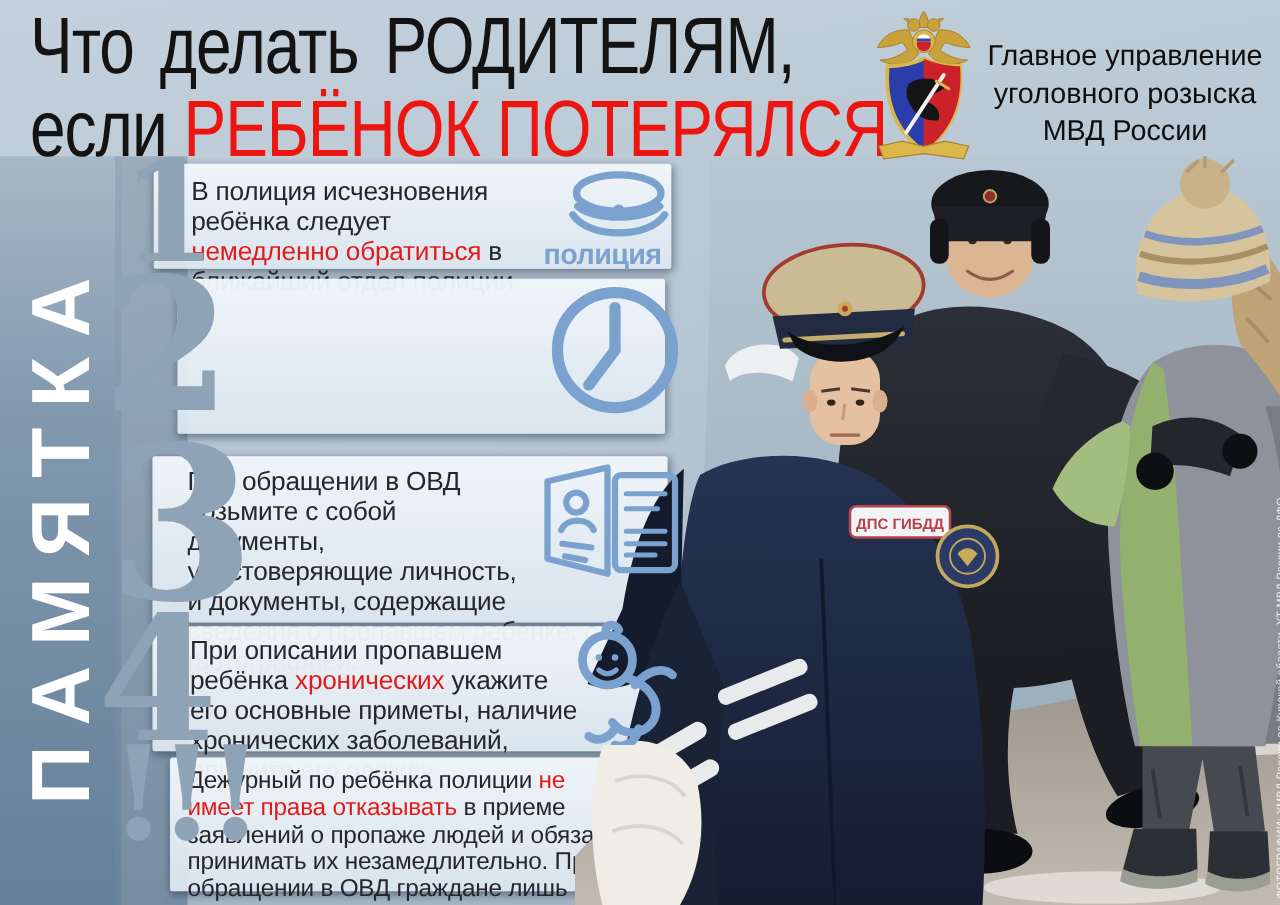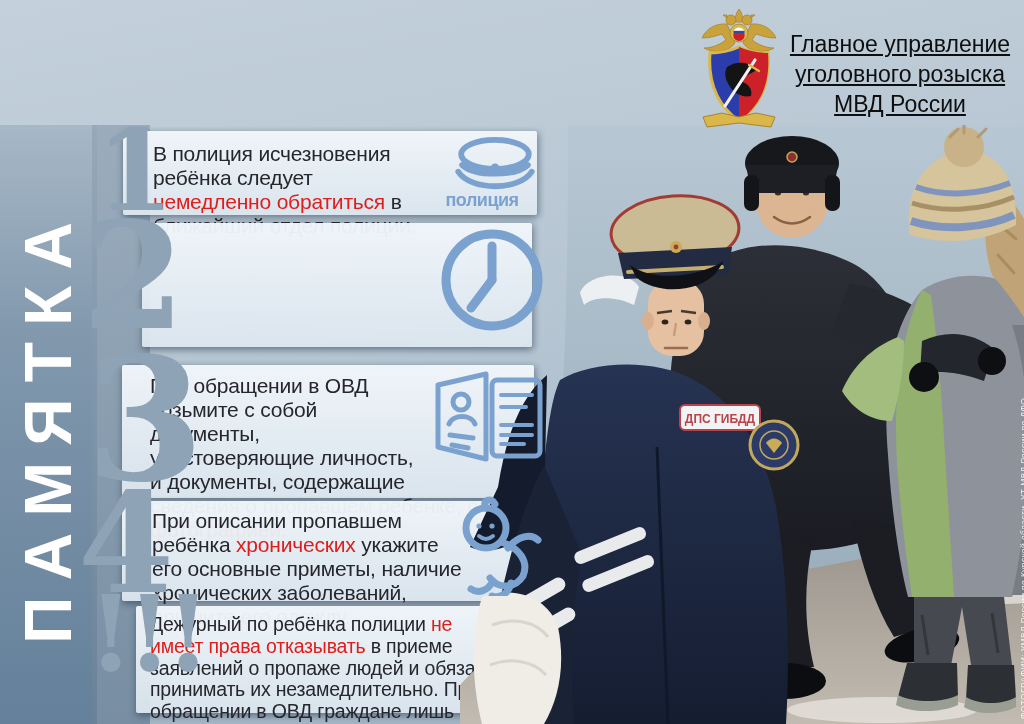--- a/index.html
+++ b/index.html
@@ -29,21 +29,21 @@
   
   .title { position:absolute; left:24px; top:4px; z-index:7; }
   .t1 { font-size:64px; line-height:1.0; color:#131313; white-space:nowrap;
         transform:scaleX(.8); transform-origin:0 0; word-spacing:9px; letter-spacing:-1px; }
   .t2 { font-size:64px; line-height:1.0; color:#131313; white-space:nowrap; margin-top:3px;
         transform:scaleX(.8); transform-origin:0 0; letter-spacing:-1px; }
   .t2 .red-title { color:#ec1510; }
   .emblem { position:absolute; left:698px; top:5px; width:82px; height:124px; z-index:7; }
   .org {
     position:absolute; left:778px; top:30px; width:244px; z-index:7;
-    font-size:23px; line-height:1.3; text-align:center; color:#0e0e0e;text-decoration:underline;
+    font-size:23px; line-height:1.3; text-align:center; color:#0e0e0e;
   }
   
   .memo-box {
     position:absolute; z-index:3; border-radius:2px;
     background:linear-gradient(180deg,rgba(241,246,250,.96),rgba(221,231,240,.93));
     box-shadow:0 3px 7px rgba(25,45,65,.4), 3px 1px 6px rgba(25,45,65,.18);
   }
   .memo-text { margin:0; font-size:21px; line-height:1.14; color:#26262d; letter-spacing:-.2px; }
   .memo-text .red { color:#df1d1a; }
   .spacer { float:right; }
@@ -66,21 +66,21 @@
   #n2 { left:82px;  top:206px; font-size:148px; }
   #n3 { left:86px;  top:340px; font-size:170px; }
   #n4 { left:78px;  top:478px; font-size:138px; }
   #n5 { left:88px;  top:586px; font-size:104px; letter-spacing:-7px; }
   
   .photo { position:absolute; left:452px; top:125px; width:594px; height:599px; z-index:5; pointer-events:none; }
   
   .icon { position:absolute; z-index:6; pointer-events:none; }
   #icon-cap   { left:452px; top:136px; width:86px;  height:58px; }
   #icon-cap-label { position:absolute; left:424px; top:190px; width:116px; z-index:6;
-                    text-align:center; font-weight:700; font-size:18px; color:#7ba2ce; letter-spacing:-.5px; }
+                    text-align:center; font-weight:700; font-size:23px; color:#7ba2ce; letter-spacing:-.5px; }
   #icon-clock { left:437px; top:224px; width:111px; height:112px; }
   #icon-id    { left:428px; top:367px; width:120px; height:104px; }
   #icon-baby  { left:448px; top:496px; width:102px; height:100px; }
   
   .credit {
     position:absolute; left:1019px; top:719px; z-index:8;
     transform:rotate(-90deg); transform-origin:0 0; white-space:nowrap;
     font-size:8.5px; letter-spacing:.4px; color:rgba(255,255,255,.85);
   }
 </style>
@@ -89,20 +89,24 @@
 
 <div class="poster">
 
   <div class="left-band"></div>
   <div class="num-strip"></div>
 
   <div class="pamyatka">
     <span>ПАМЯТКА</span>
   </div>
 
+  <div class="title">
+    <div class="t1">Что  делать  РОДИТЕЛЯМ,</div>
+    <div class="t2"><span>если</span> <span class="red-title">РЕБЁНОК ПОТЕРЯЛСЯ</span></div>
+  </div>
 
   <div class="emblem">
     <svg viewBox="0 0 82 124" width="82" height="124">
       <g fill="#c9a23c" stroke="#a8842d" stroke-width="0.8">
         <path d="M41,4 C38,8 37,12 37,17 L45,17 C45,12 44,8 41,4 Z"></path>
         <circle cx="33" cy="15" r="5"></circle>
           <circle cx="49" cy="15" r="5"></circle>
         <path d="M29,13 l-4,-3 l4,0 z"></path>
           <path d="M53,13 l4,-3 l-4,0 z"></path>
         <path d="M29,19 C17,18 8,24 4,33 C12,33 18,31 24,29 L28,35 C20,41 12,43 6,43 C16,49 31,47 37,38 Z"></path>

